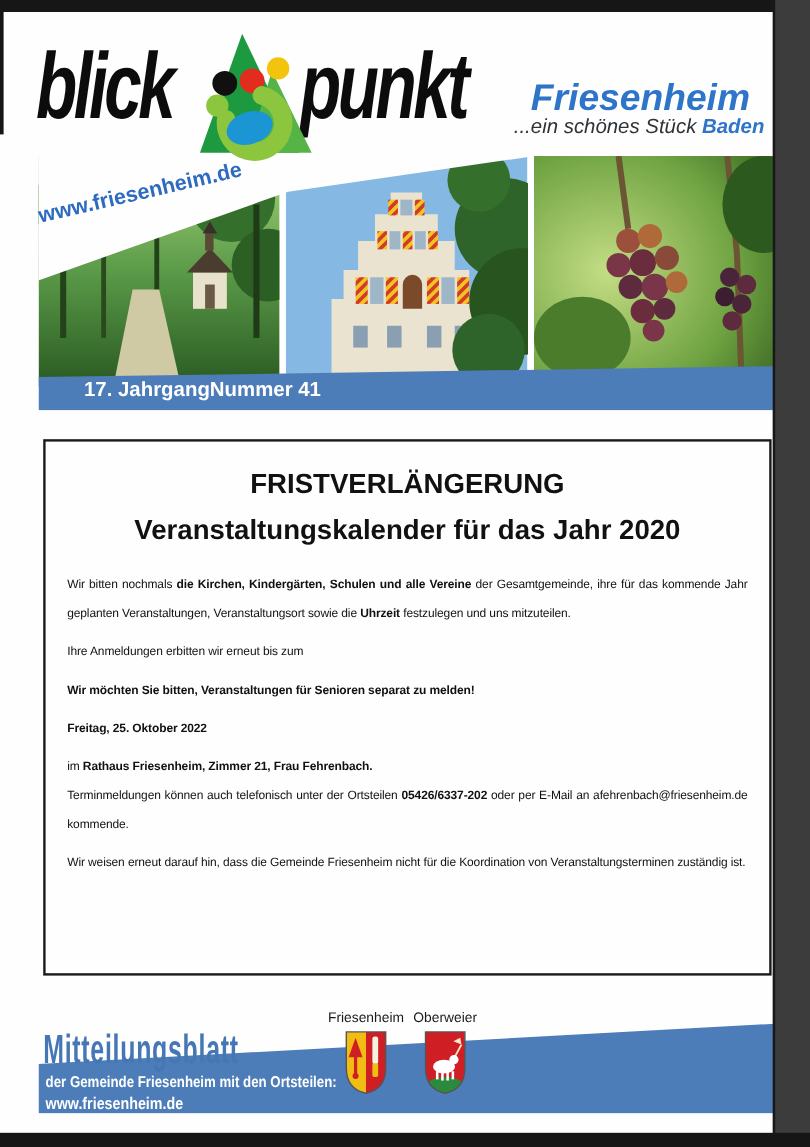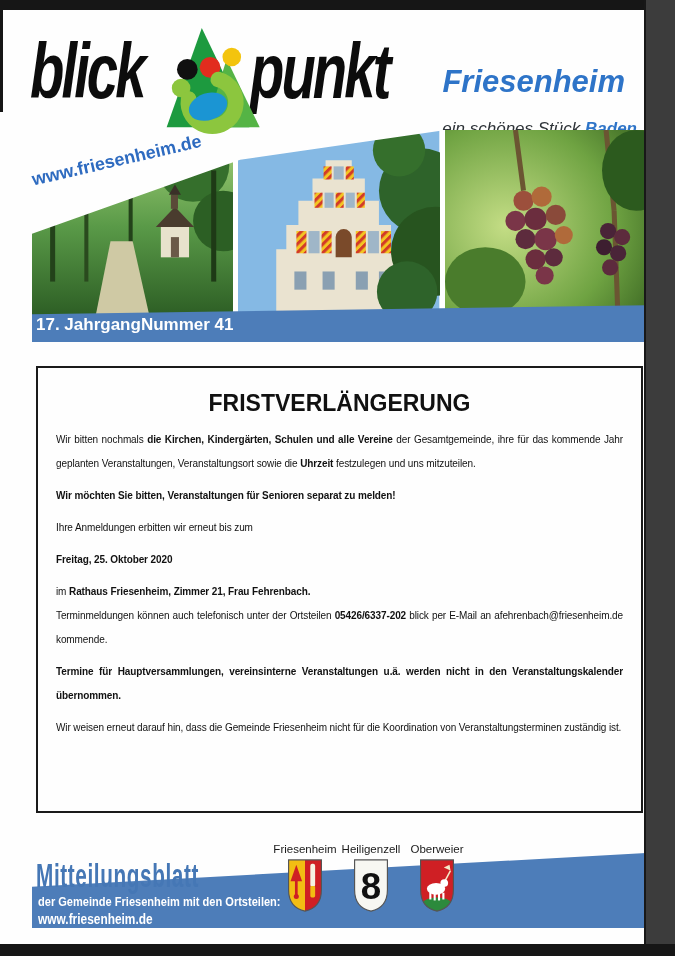--- a/index.html
+++ b/index.html
@@ -12,36 +12,36 @@
   .scan-left-notch{position:absolute;left:0;top:0;width:3px;height:112px;background:var(--scan-black);z-index:9;}
 
   
   .logo-word{position:absolute;font-size:78px;font-weight:bold;font-style:italic;line-height:1;
              letter-spacing:-4px;color:#0c0c0c;transform:scaleX(.72);transform-origin:left top;}
   .logo-blick{left:30px;top:32px;}
   .logo-punkt{left:250px;top:32px;}
   .logo-tree{position:absolute;left:156px;top:26px;z-index:5;}
   .region{position:absolute;right:50px;top:64px;font-size:31px;font-weight:bold;font-style:italic;
           color:var(--region-blue);letter-spacing:0;}
-  .tagline{position:absolute;right:38px;top:119px;font-size:17px;font-style:italic;color:#2e3338;}
+  .tagline{position:absolute;right:38px;top:96px;font-size:17px;font-style:italic;color:#2e3338;}
   .tagline b{color:var(--region-blue);}
 
   
   .photo-strip{position:absolute;left:32px;top:130px;width:614px;height:192px;display:flex;gap:5px;z-index:1;background:#fff;}
   .photo{flex:1 1 0;height:100%;overflow:hidden;}
   .photo svg{display:block;width:100%;height:100%;}
   .photo-wedge{position:absolute;left:32px;top:130px;width:614px;height:192px;background:#fefefe;z-index:3;
                clip-path:polygon(0 0,67.4% 0,33.9% 15.5%,0 54%);}
   .site-rotated{position:absolute;left:30px;top:170px;z-index:4;transform:rotate(-13deg);transform-origin:left top;
                 font-size:18px;font-weight:bold;color:var(--link-blue);}
 
   
   .issue-bar{position:absolute;left:32px;top:304px;width:614px;height:38px;background:var(--bar-blue);z-index:5;
              clip-path:polygon(0 27%,100% 3%,100% 100%,0 100%);
-             display:flex;align-items:flex-end;padding:0 22px 7px 4px;box-sizing:border-box;
+             display:flex;align-items:flex-end;padding:0 22px 7px 38px;box-sizing:border-box;
              color:#fff;font-weight:bold;font-size:17px;}
   .issue-bar .mid{margin:0 auto;}
 
   
   .notice{position:absolute;left:36px;top:366px;width:607px;height:447px;border:2px solid #1a1a1a;
           box-sizing:border-box;padding:14px 18px 0 18px;color:#111;}
   .notice h1{margin:8px 0 11px 0;font-size:23px;text-align:center;font-weight:bold;}
   .notice h2{margin:0 0 21px 0;font-size:23px;text-align:center;font-weight:bold;}
   .notice p{margin:0 0 8px 0;font-size:10px;line-height:24px;letter-spacing:-.1px;text-align:justify;}
   .notice p.nogap{margin-bottom:0;}
@@ -181,27 +181,27 @@
   <div class="photo-wedge"></div>
   <div class="site-rotated">www.friesenheim.de</div>
 
   <div class="issue-bar">
     <span>17. Jahrgang</span>
     <span>Nummer 41</span>
   </div>
 
   <div class="notice">
     <h1>FRISTVERLÄNGERUNG</h1>
+    <h2>Veranstaltungskalender für das Jahr 2020</h2>
     <p><span>Wir bitten nochmals </span><b>die Kirchen, Kindergärten, Schulen und alle Vereine</b><span> der Gesamtgemeinde, ihre für das kommende Jahr geplanten Veranstaltungen, Veranstaltungsort sowie die </span><b>Uhrzeit</b><span> festzulegen und uns mitzuteilen.</span></p>
+    <p>Ihre Anmeldungen erbitten wir erneut bis zum</p>
     <p><b>Wir möchten Sie bitten, Veranstaltungen für Senioren separat zu melden!</b></p>
-    <p>Ihre Anmeldungen erbitten wir erneut bis zum</p>
-    <p><b>Freitag, 25. Oktober 2020</b></p>
+    <p><b>Freitag, 25. Oktober 2022</b></p>
     <p class="nogap"><span>im </span><b>Rathaus Friesenheim, Zimmer 21, Frau Fehrenbach.</b></p>
-    <p><span>Terminmeldungen können auch telefonisch unter der Ortsteilen </span><b>05426/6337-202</b><span> blick per E-Mail an </span><span>afehrenbach@friesenheim.de</span><span> kommende.</span></p>
-    <p><b>Termine für Hauptversammlungen, vereinsinterne Veranstaltungen u.ä. werden nicht in den Veranstaltungskalender übernommen.</b></p>
+    <p><span>Terminmeldungen können auch telefonisch unter der Ortsteilen </span><b>05426/6337-202</b><span> oder per E-Mail an </span><span>afehrenbach@friesenheim.de</span><span> kommende.</span></p>
     <p>Wir weisen erneut darauf hin, dass die Gemeinde Friesenheim nicht für die Koordination von Veranstaltungsterminen zuständig ist.</p>
   </div>
 
   <div class="footer-band"></div>
   <div class="brand">Mitteilungsblatt</div>
   <div class="footer-line footer-line1">der Gemeinde Friesenheim mit den Ortsteilen:</div>
   <div class="footer-line footer-line2">www.friesenheim.de</div>
 
   <div class="crest-row">
     <div class="crest">
@@ -215,27 +215,20 @@
         <g clip-path="url(#shA)">
           <rect x="3" y="3" width="17" height="53" fill="#f2bd13"></rect>
           <rect x="20" y="3" width="17" height="53" fill="#cf1f24"></rect>
           <polygon points="11,8 17,25 5,25" fill="#cf1f24"></polygon>
           <rect x="9.6" y="23" width="2.8" height="17" fill="#cf1f24"></rect>
           <circle cx="11" cy="41" r="2.6" fill="#cf1f24"></circle>
           <rect x="25.5" y="7" width="5" height="24" rx="2" fill="#f6f2e2"></rect>
           <rect x="25.5" y="30" width="5" height="12" rx="1.5" fill="#f2bd13"></rect>
         </g>
         <path d="M3,3 H37 V34 C37,48 30,54 20,56 C10,54 3,48 3,34 Z" fill="none" stroke="#555" stroke-width="1.2"></path>
-      </svg>
-    </div>
-    <div class="crest">
-      <span class="lbl">Heiligenzell</span>
-      <svg width="40" height="56" viewBox="0 0 40 58">
-        <path d="M3,3 H37 V34 C37,48 30,54 20,56 C10,54 3,48 3,34 Z" fill="#f7f7f2" stroke="#555" stroke-width="1.2"></path>
-        <text x="20" y="43" text-anchor="middle" font-size="38" font-weight="bold" fill="#111">8</text>
       </svg>
     </div>
     <div class="crest">
       <span class="lbl">Oberweier</span>
       <svg width="40" height="56" viewBox="0 0 40 58">
         <defs>
             <clipPath id="shD">
               <path d="M3,3 H37 V34 C37,48 30,54 20,56 C10,54 3,48 3,34 Z"></path>
             </clipPath>
           </defs>

